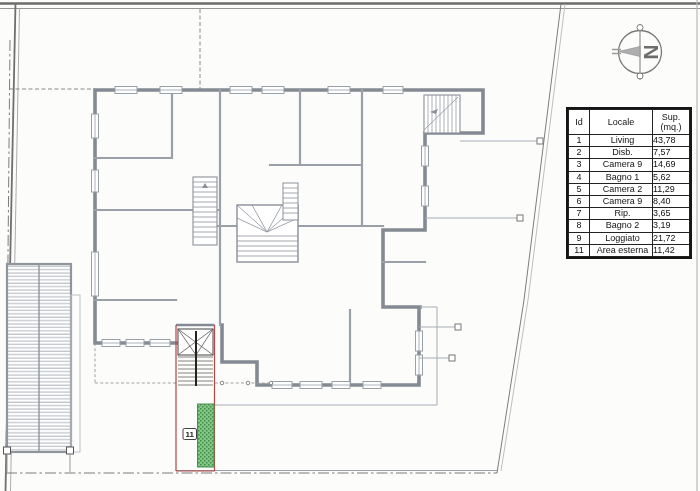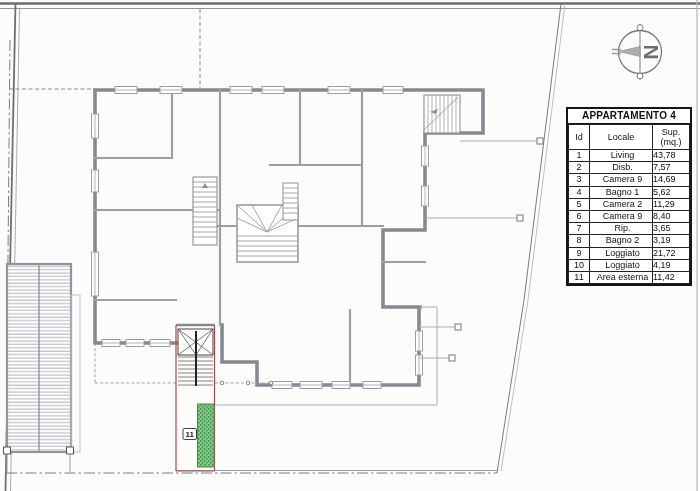--- a/index.html
+++ b/index.html
@@ -179,21 +179,20 @@
     <line x1="640" y1="24" x2="640" y2="80" stroke-width="1"></line>
     <circle cx="640" cy="27.5" r="3" fill="#fff" stroke-width="1"></circle>
     <circle cx="640" cy="76" r="3" fill="#fff" stroke-width="1"></circle>
     <path d="M612,49.5 H621 M612,53.5 H621" stroke="#9a9a9a" stroke-width="1.6"></path>
     <polygon points="618.5,51.5 640,46.5 640,56.5" fill="#aeaeae" stroke="#8a8a8a" stroke-width="0.6"></polygon>
     <text x="651" y="52" transform="rotate(90 651 52)" text-anchor="middle" dominant-baseline="central" font-size="21" font-weight="bold" fill="#6d6d6d" stroke="none" font-family="Liberation Sans, sans-serif">N</text>
   </g>
 </svg>
 
 <div class="apt-table">
-  <div class="t-title">APPARTAMENTO 4</div>
   <table>
     <thead>
       <tr>
         <th class="c-id">Id</th>
         <th class="c-loc">Locale</th>
         <th class="c-sup"><span>Sup.</span><br><span>(mq.)</span></th>
       </tr>
     </thead>
     <tbody>
       <tr>
@@ -235,25 +234,20 @@
             <td class="id">8</td>
             <td class="loc">Bagno 2</td>
             <td class="sup">3,19</td>
           </tr>
       <tr>
             <td class="id">9</td>
             <td class="loc">Loggiato</td>
             <td class="sup">21,72</td>
           </tr>
       <tr>
-            <td class="id">10</td>
-            <td class="loc">Loggiato</td>
-            <td class="sup">4,19</td>
-          </tr>
-      <tr>
             <td class="id">11</td>
             <td class="loc">Area esterna</td>
             <td class="sup">11,42</td>
           </tr>
     </tbody>
   </table>
 </div>
 
 </div>
 

